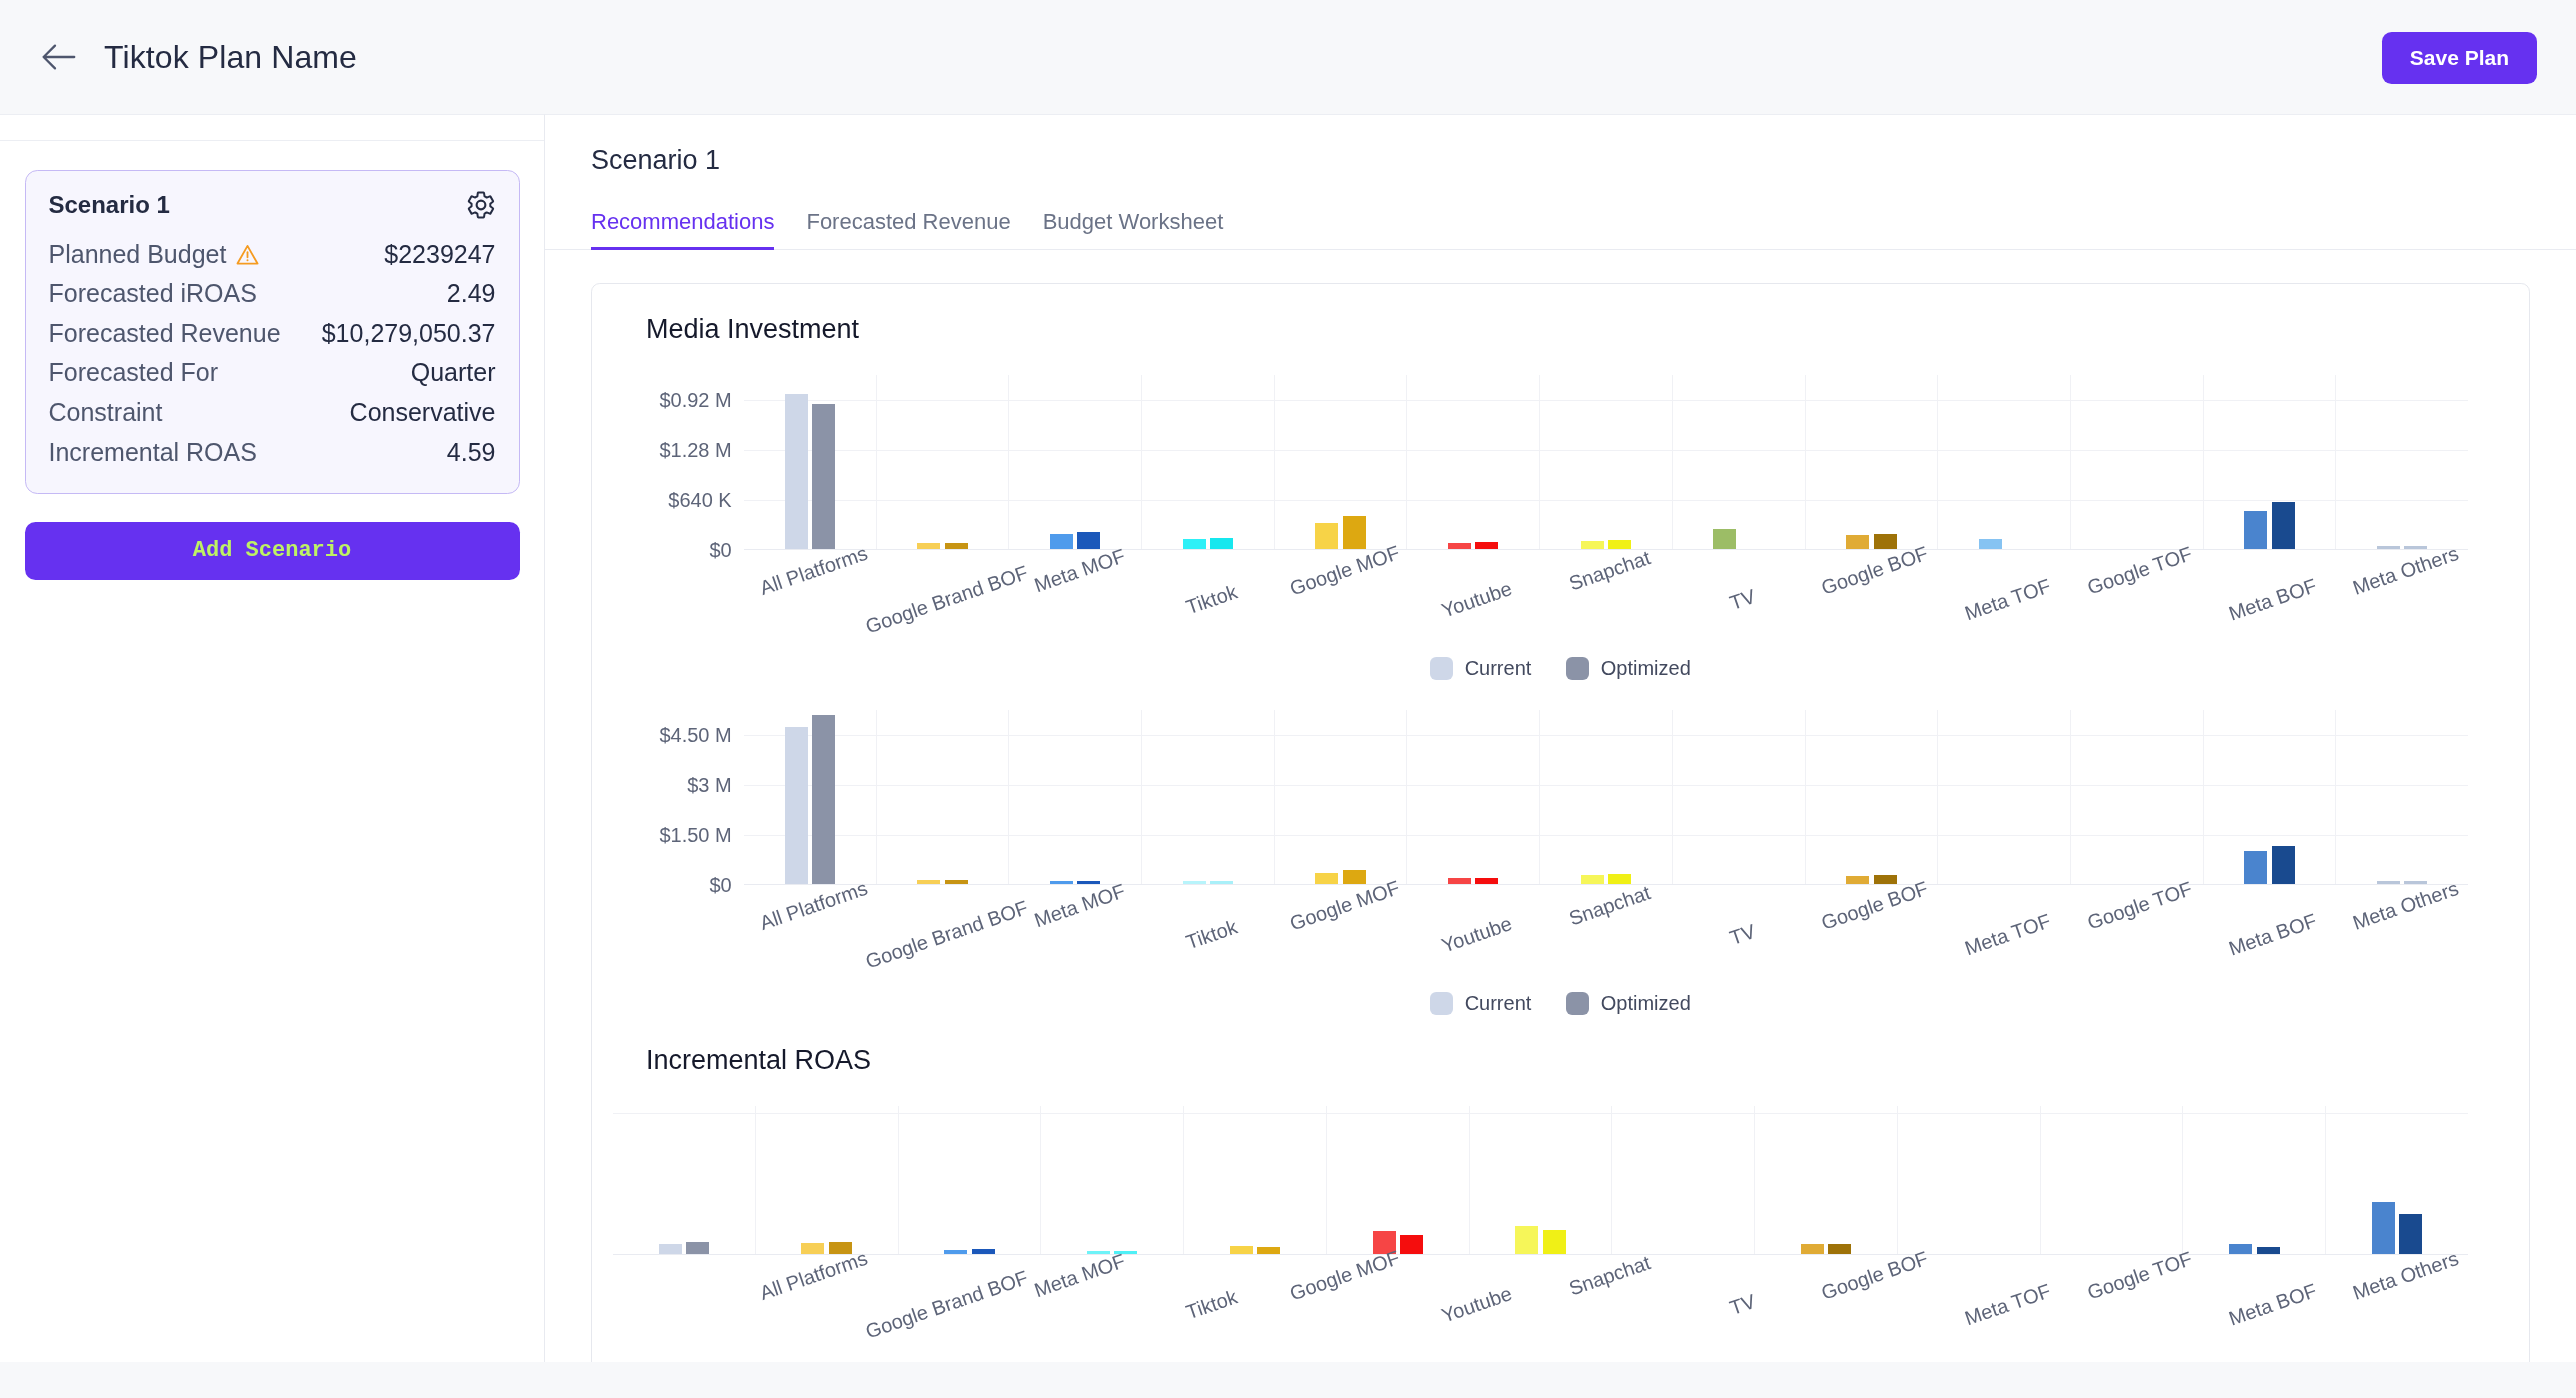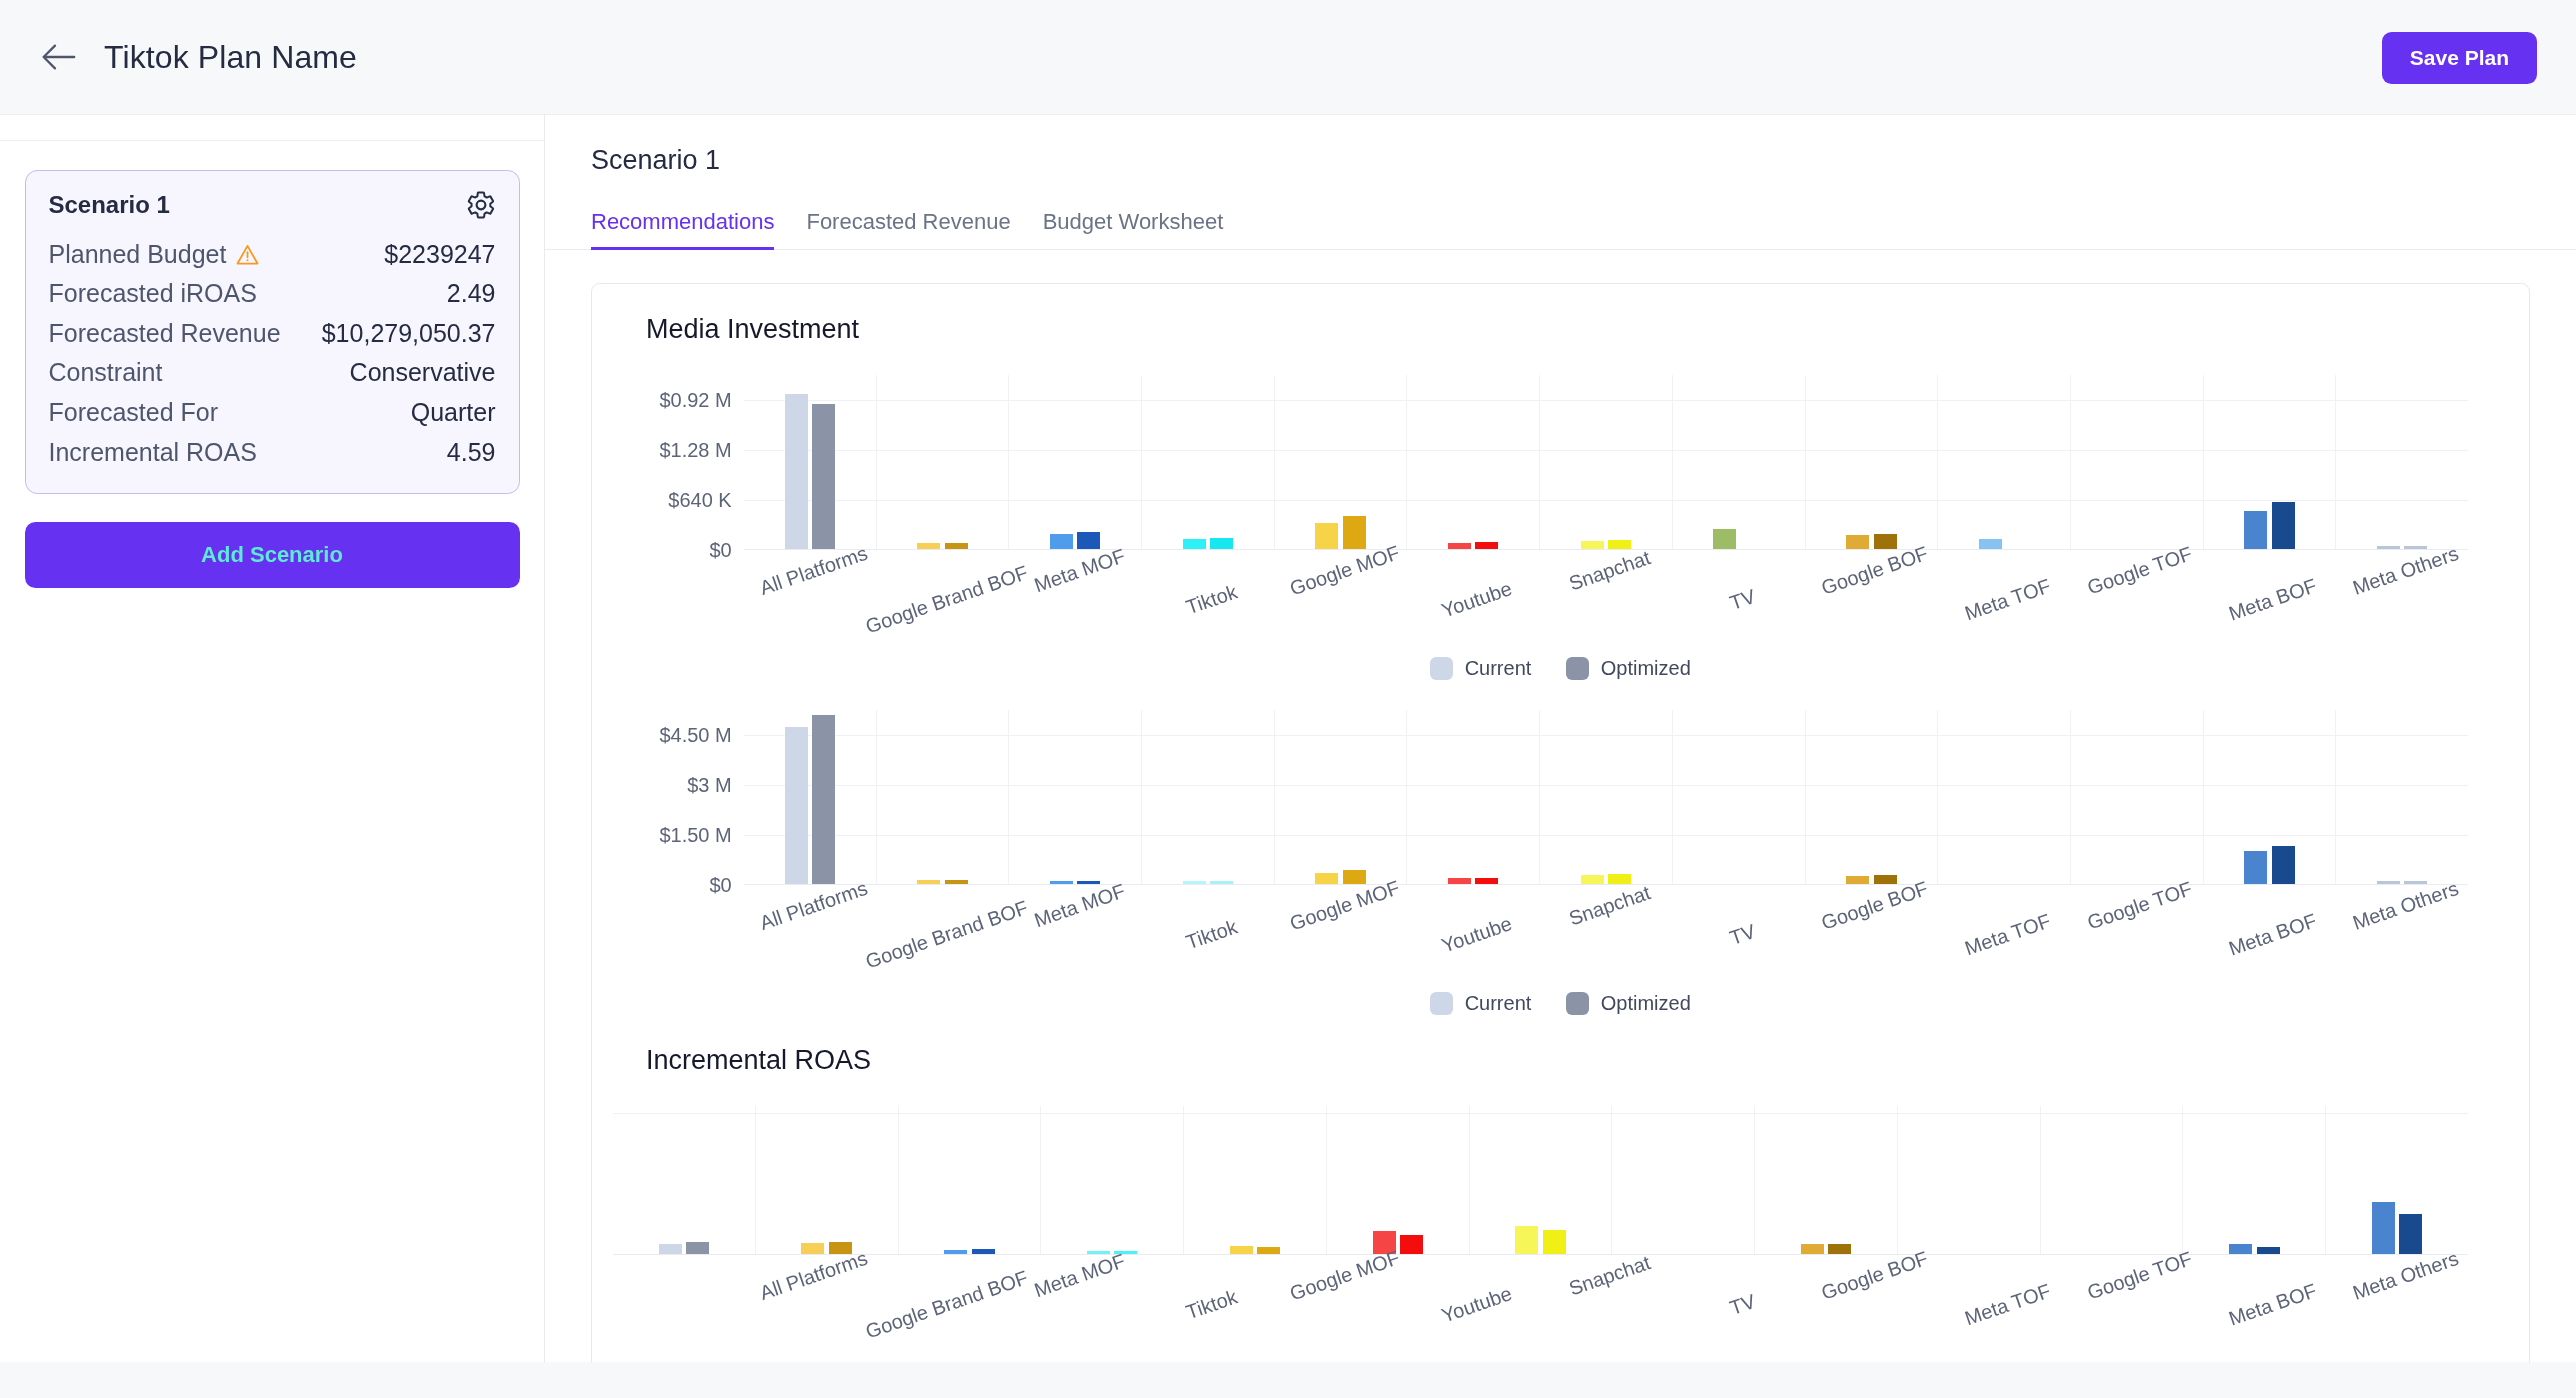--- a/index.html
+++ b/index.html
@@ -81,25 +81,25 @@
     display: flex; align-items: center;
     font-size: 25px; color: #4e566d;
     padding: 5.3px 0;
   }
   .sc-row .k { display: flex; align-items: center; gap: 9.6px; }
   .sc-row .v { margin-left: auto; color: #242b42; }
   .warn-tri { width: 23px; height: 21px; display:block; }
 
   .add-scenario {
     margin: 28px 24.5px 0 24.5px;
-    height: 66px; width: calc(100% - 49px);
-    background: #6631f0; color: #5eead4;
+    height: 58px; width: calc(100% - 49px);
+    background: #6631f0; color: #bef264;
     border: none; border-radius: 10.5px;
     font-size: 22px; font-weight: 700; cursor: pointer;
-    font-family: Liberation Sans, sans-serif;
+    font-family: Liberation Mono, monospace;
   }
 
   
   .main {
     flex: 1; background: #fff;
     border-top: 0.9px solid #eceef3;
     height: 1248px;
     overflow: hidden;
     position: relative;
   }
@@ -240,29 +240,29 @@
           <div class="v">2.49</div>
         </div>
         <div class="sc-row">
           <div class="k">
               <span>Forecasted Revenue</span>
             </div>
           <div class="v">$10,279,050.37</div>
         </div>
         <div class="sc-row">
           <div class="k">
-              <span>Constraint</span>
-            </div>
-          <div class="v">Conservative</div>
+              <span>Forecasted For</span>
+            </div>
+          <div class="v">Quarter</div>
         </div>
         <div class="sc-row">
           <div class="k">
-              <span>Forecasted For</span>
-            </div>
-          <div class="v">Quarter</div>
+              <span>Constraint</span>
+            </div>
+          <div class="v">Conservative</div>
         </div>
         <div class="sc-row">
           <div class="k">
               <span>Incremental ROAS</span>
             </div>
           <div class="v">4.59</div>
         </div>
       </div>
     </div>
 

